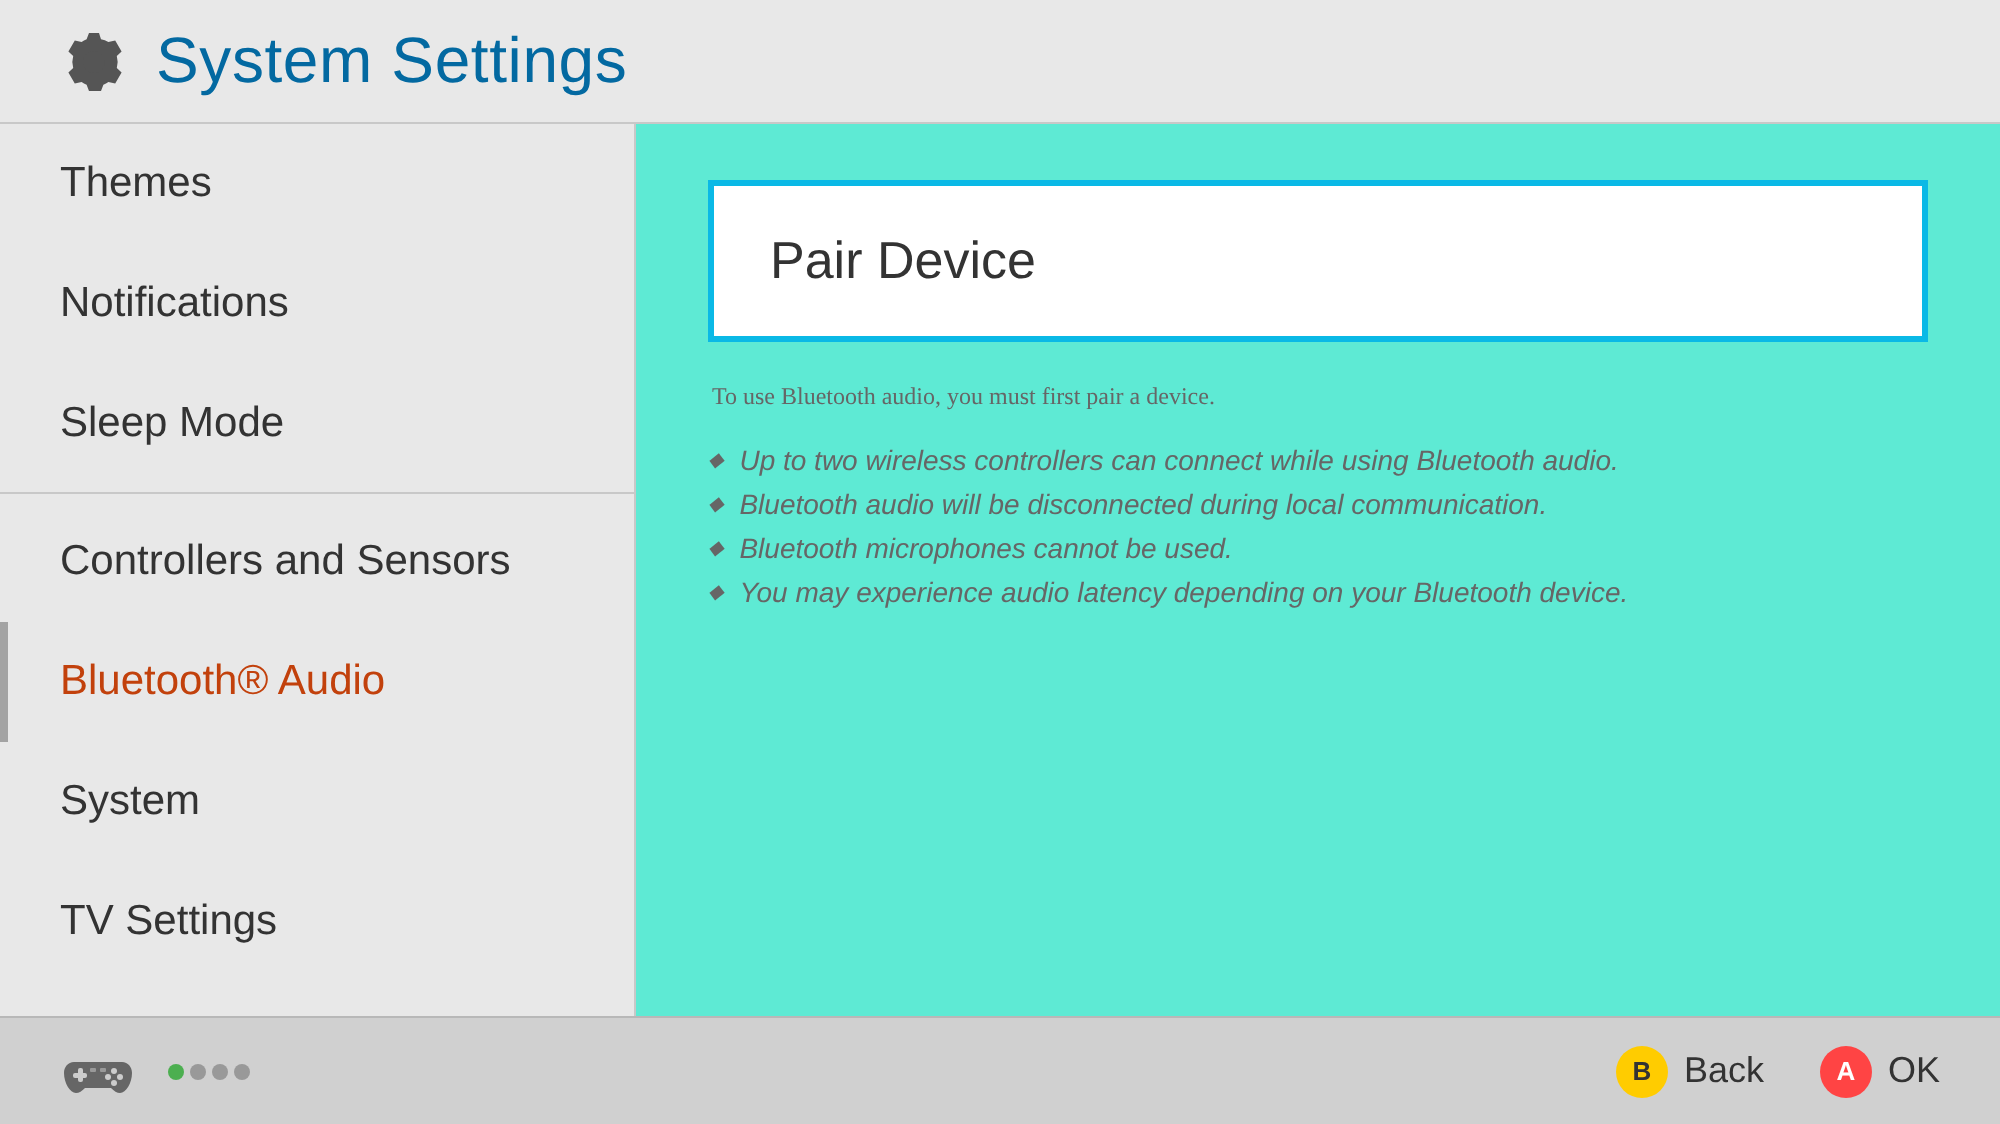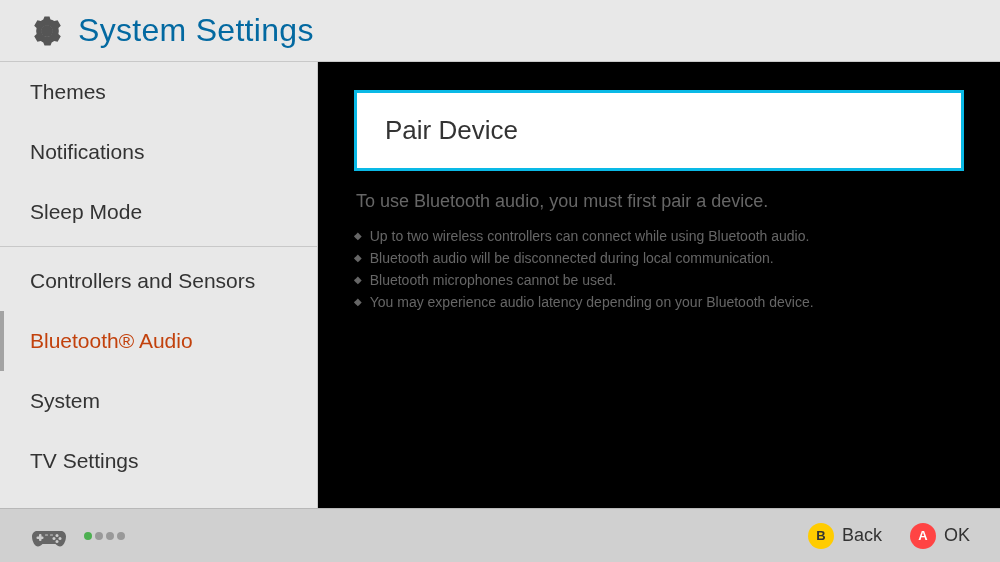--- a/index.html
+++ b/index.html
@@ -69,48 +69,50 @@
     .sidebar-item.active {
       color: #c2410c;
       border-left: 4px solid #a3a3a3;
       padding-left: 26px;
     }
 
     
     .content {
       flex: 1;
       padding: 28px 36px;
-      background: #000000;
+      background: #5eead4;
     }
 
     .pair-device-btn {
       display: block;
       width: 100%;
       padding: 22px 28px;
       background: white;
       border: 3px solid #0ab9e6;
       font-size: 26px;
       color: #333;
       text-align: left;
       cursor: pointer;
       margin-bottom: 20px;
       font-family: 'Segoe UI', Arial, sans-serif;
       font-weight: 400;
     }
 
     .content-description {
-      font-size: 18px;
+      font-size: 12px;
       color: #666;
       margin-bottom: 16px;
       padding-left: 2px;
+      font-family: Liberation Serif, serif;
     }
 
     .bullet-list {
       list-style: none;
       padding: 0;
+      font-style: italic;
     }
 
     .bullet-list li {
       font-size: 14px;
       color: #666;
       margin-bottom: 6px;
       display: flex;
       align-items: flex-start;
     }
 

